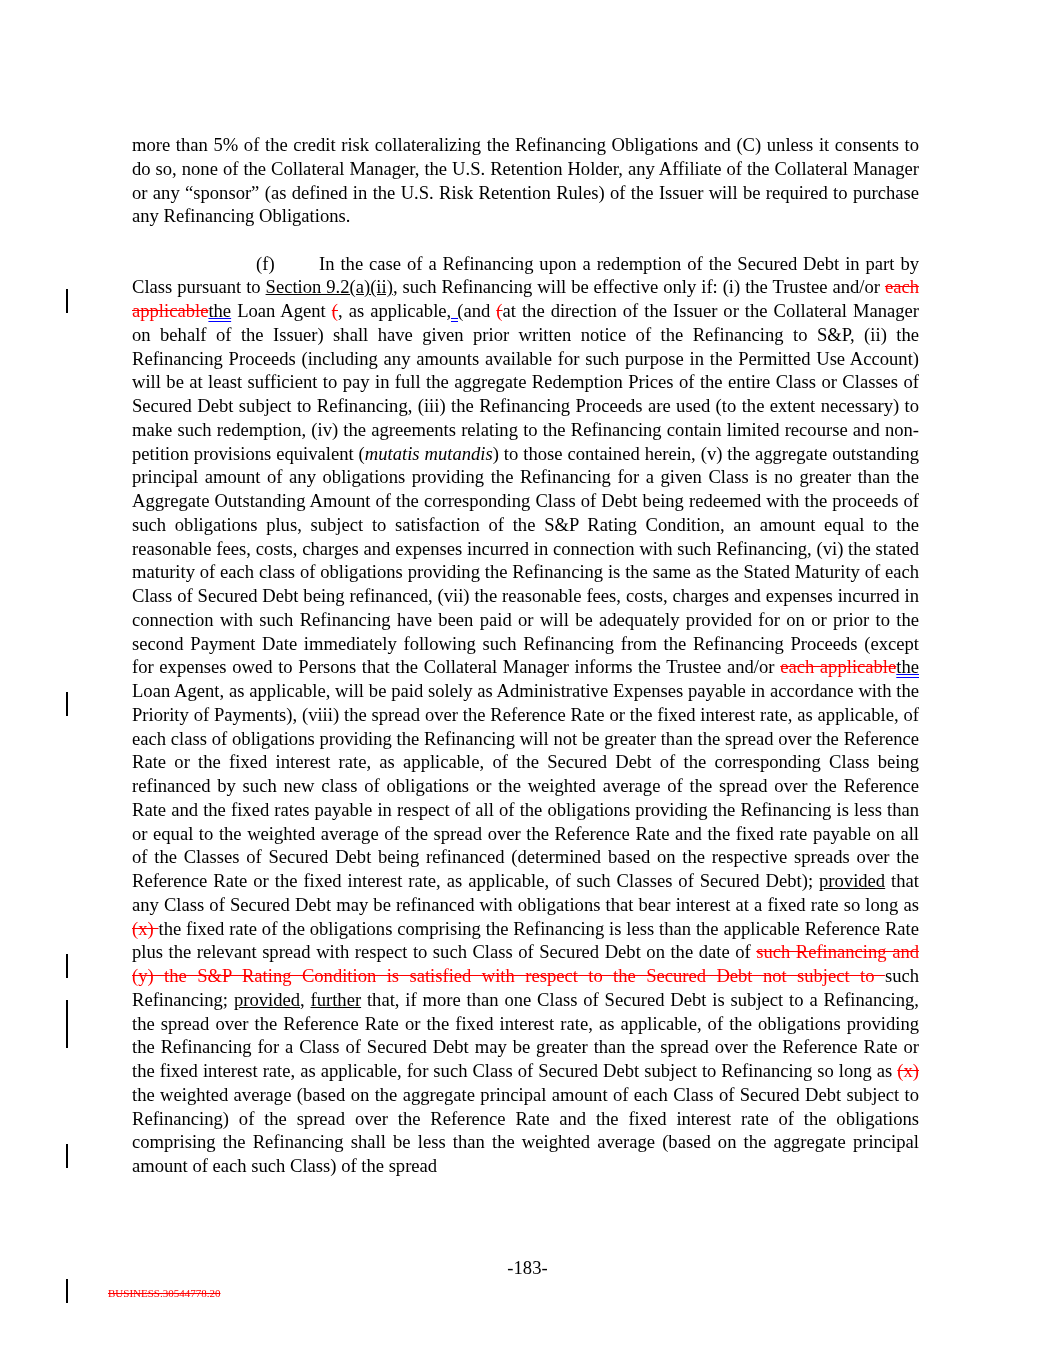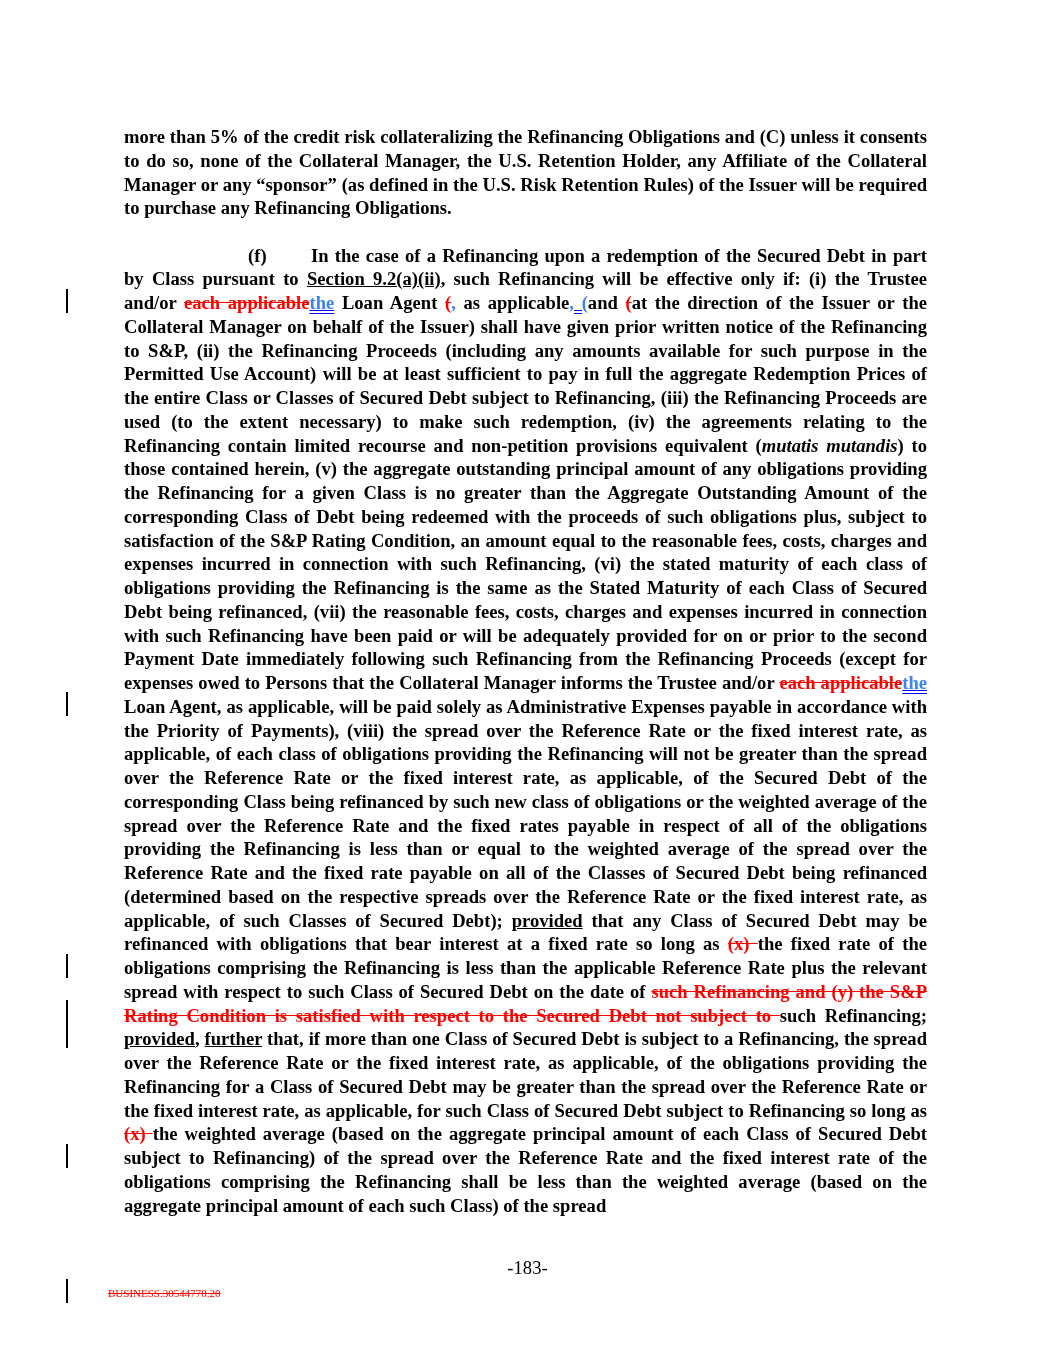--- a/index.html
+++ b/index.html
@@ -8,26 +8,26 @@
     position: absolute; left: 0; top: 0; width: 1055px; height: 1365px;
     background: #ffffff;
     font-family: "Liberation Serif", "DejaVu Serif", serif;
     color: #000000;
   }
   .body-text {
     position: absolute; left: 124px; top: 125px; width: 803px;
     font-size: 18.6px; line-height: 23.75px;
     text-align: justify;
   }
-  .para { margin: 0; font-weight: bold; }
+  .para { margin: 8px; }
   .para + .para { margin-top: 23.5px; }
   .indent { display: inline-block; width: 124px; }
   .label-f { display: inline-block; width: 63px; }
   .del { color: #ff0000; text-decoration: line-through; text-decoration-color: #ff0000; }
-  .ins { color: #3b82f6; text-decoration: underline double; text-decoration-color: #0000ff; }
+  .ins { color: #000000; text-decoration: underline double; text-decoration-color: #0000ff; }
   .ul { text-decoration: underline; }
   .change-bar {
     position: absolute; left: 66px; width: 2px; background: #000000;
   }
   .page-number {
     position: absolute; left: 0; width: 1055px; top: 1257px;
     text-align: center; font-size: 18.6px;
   }
   .doc-id {
     position: absolute; left: 108px; top: 1287px;

